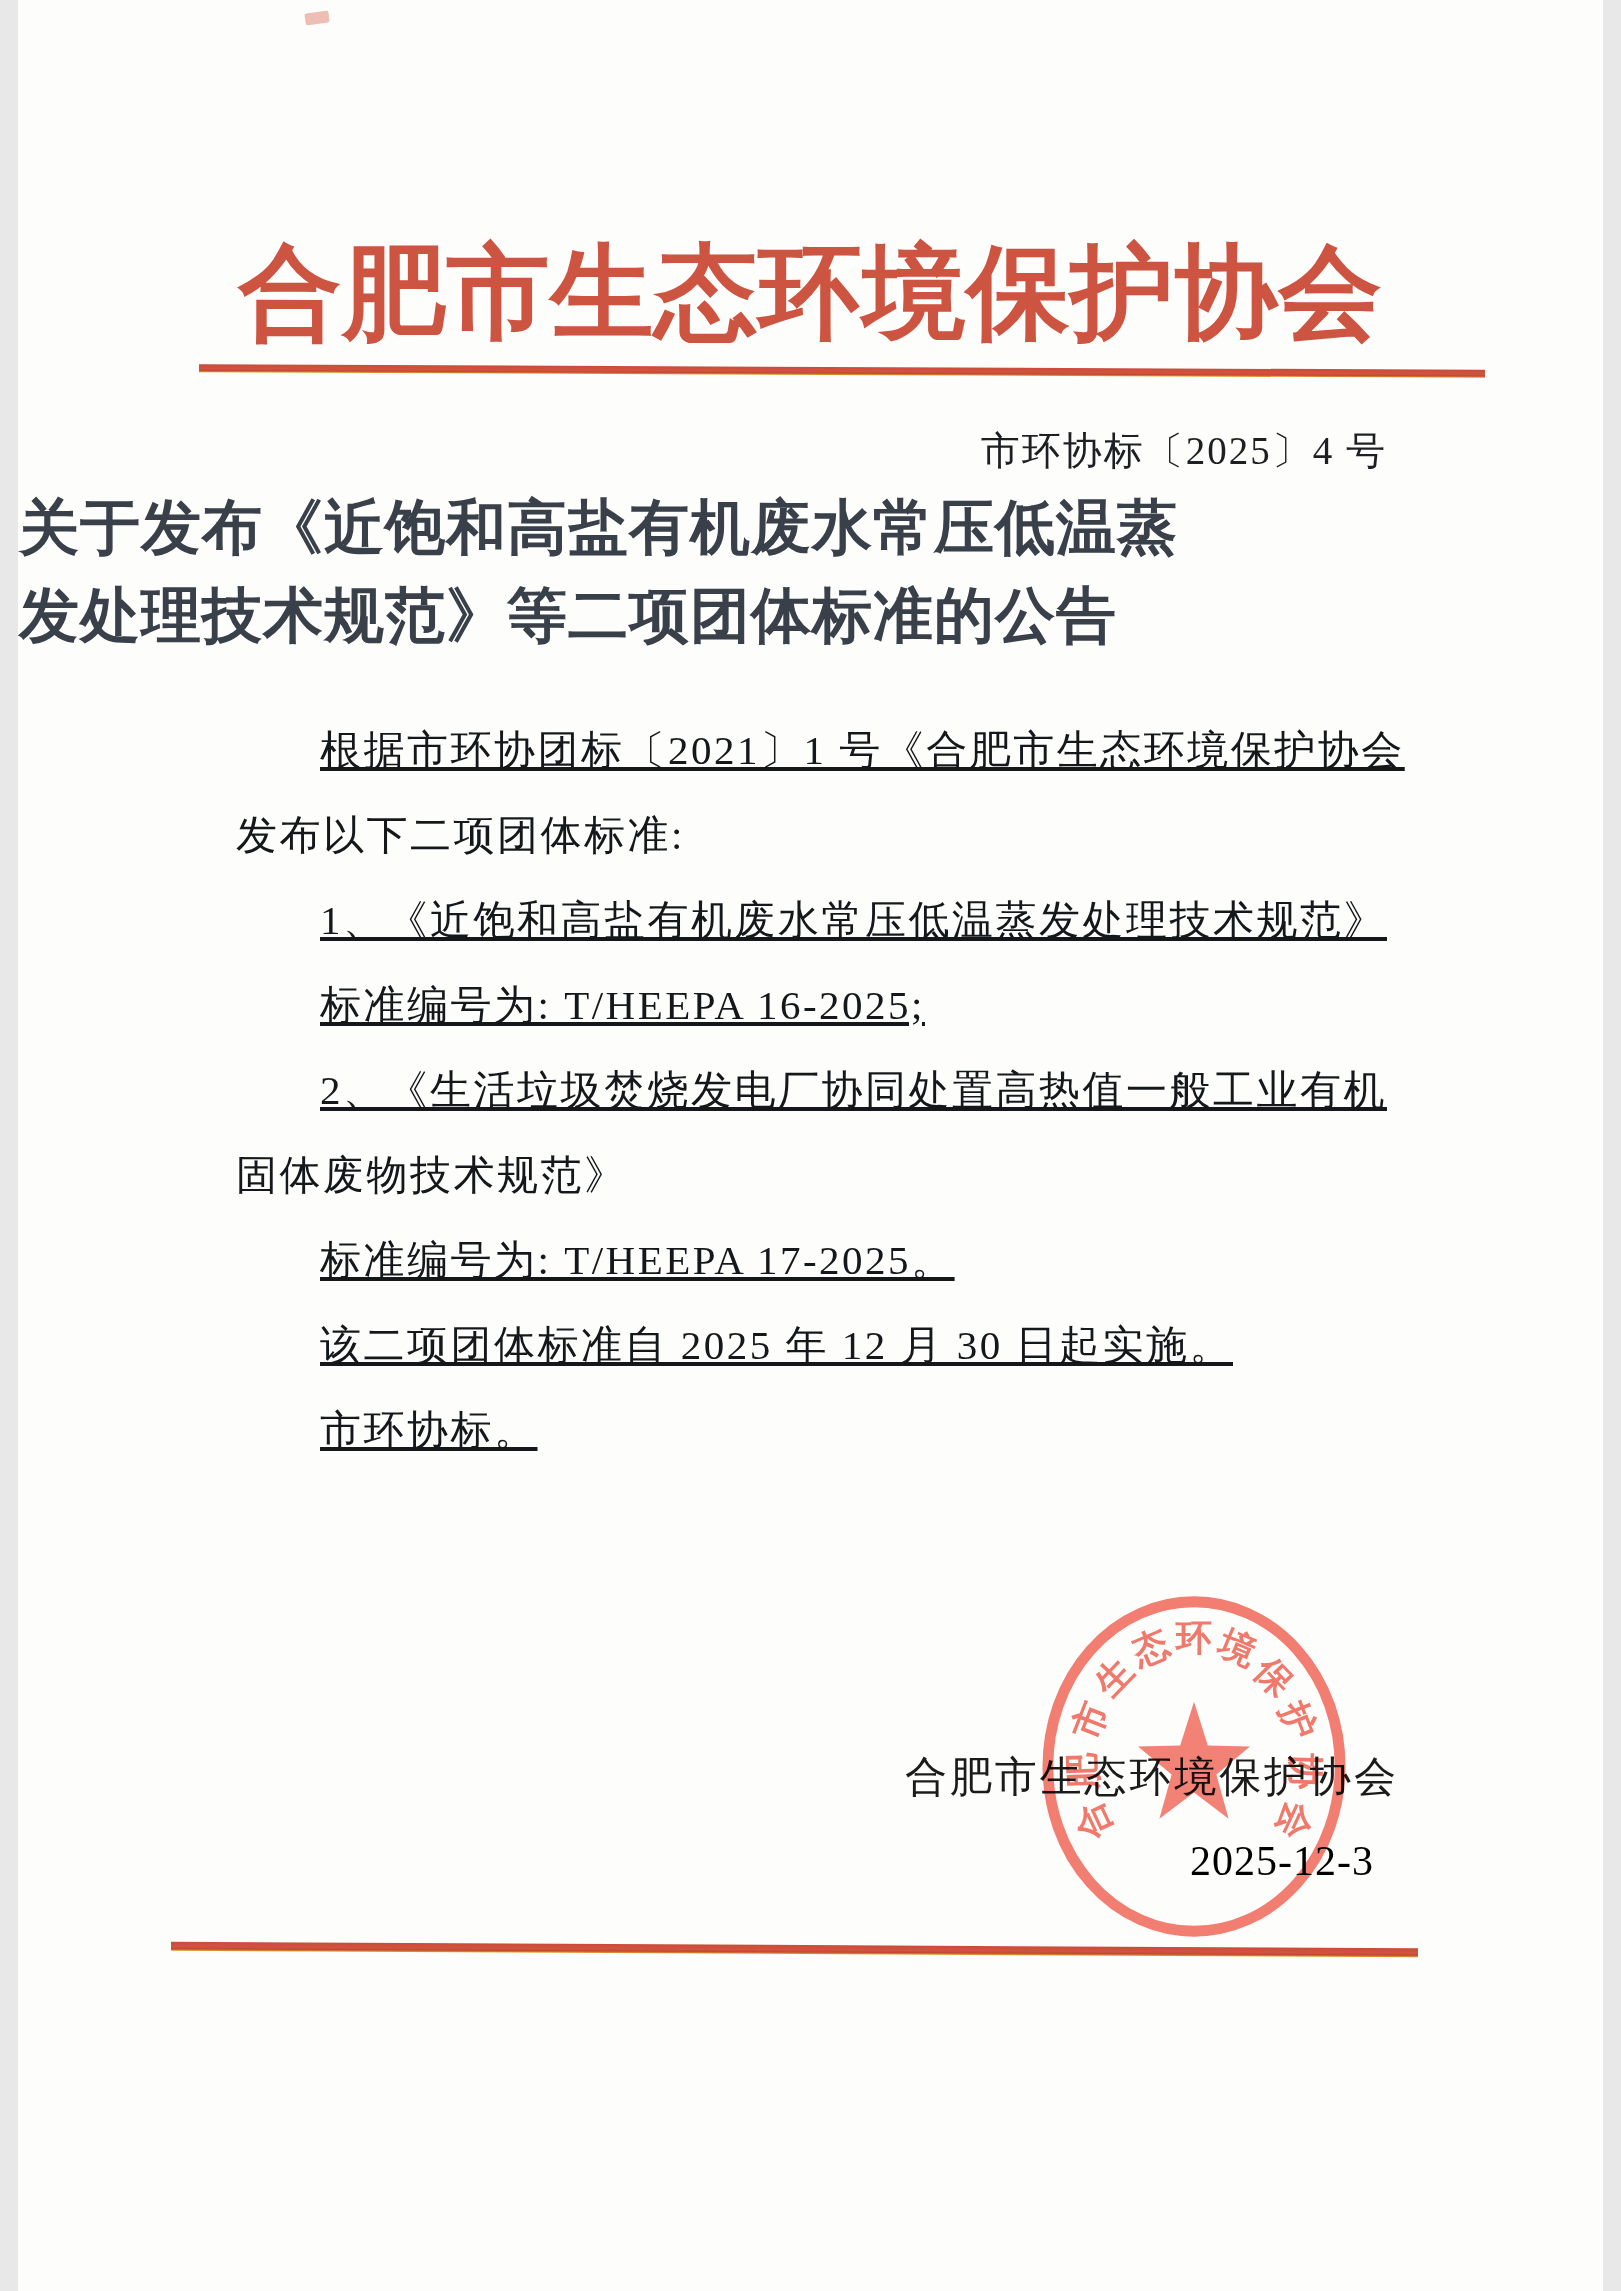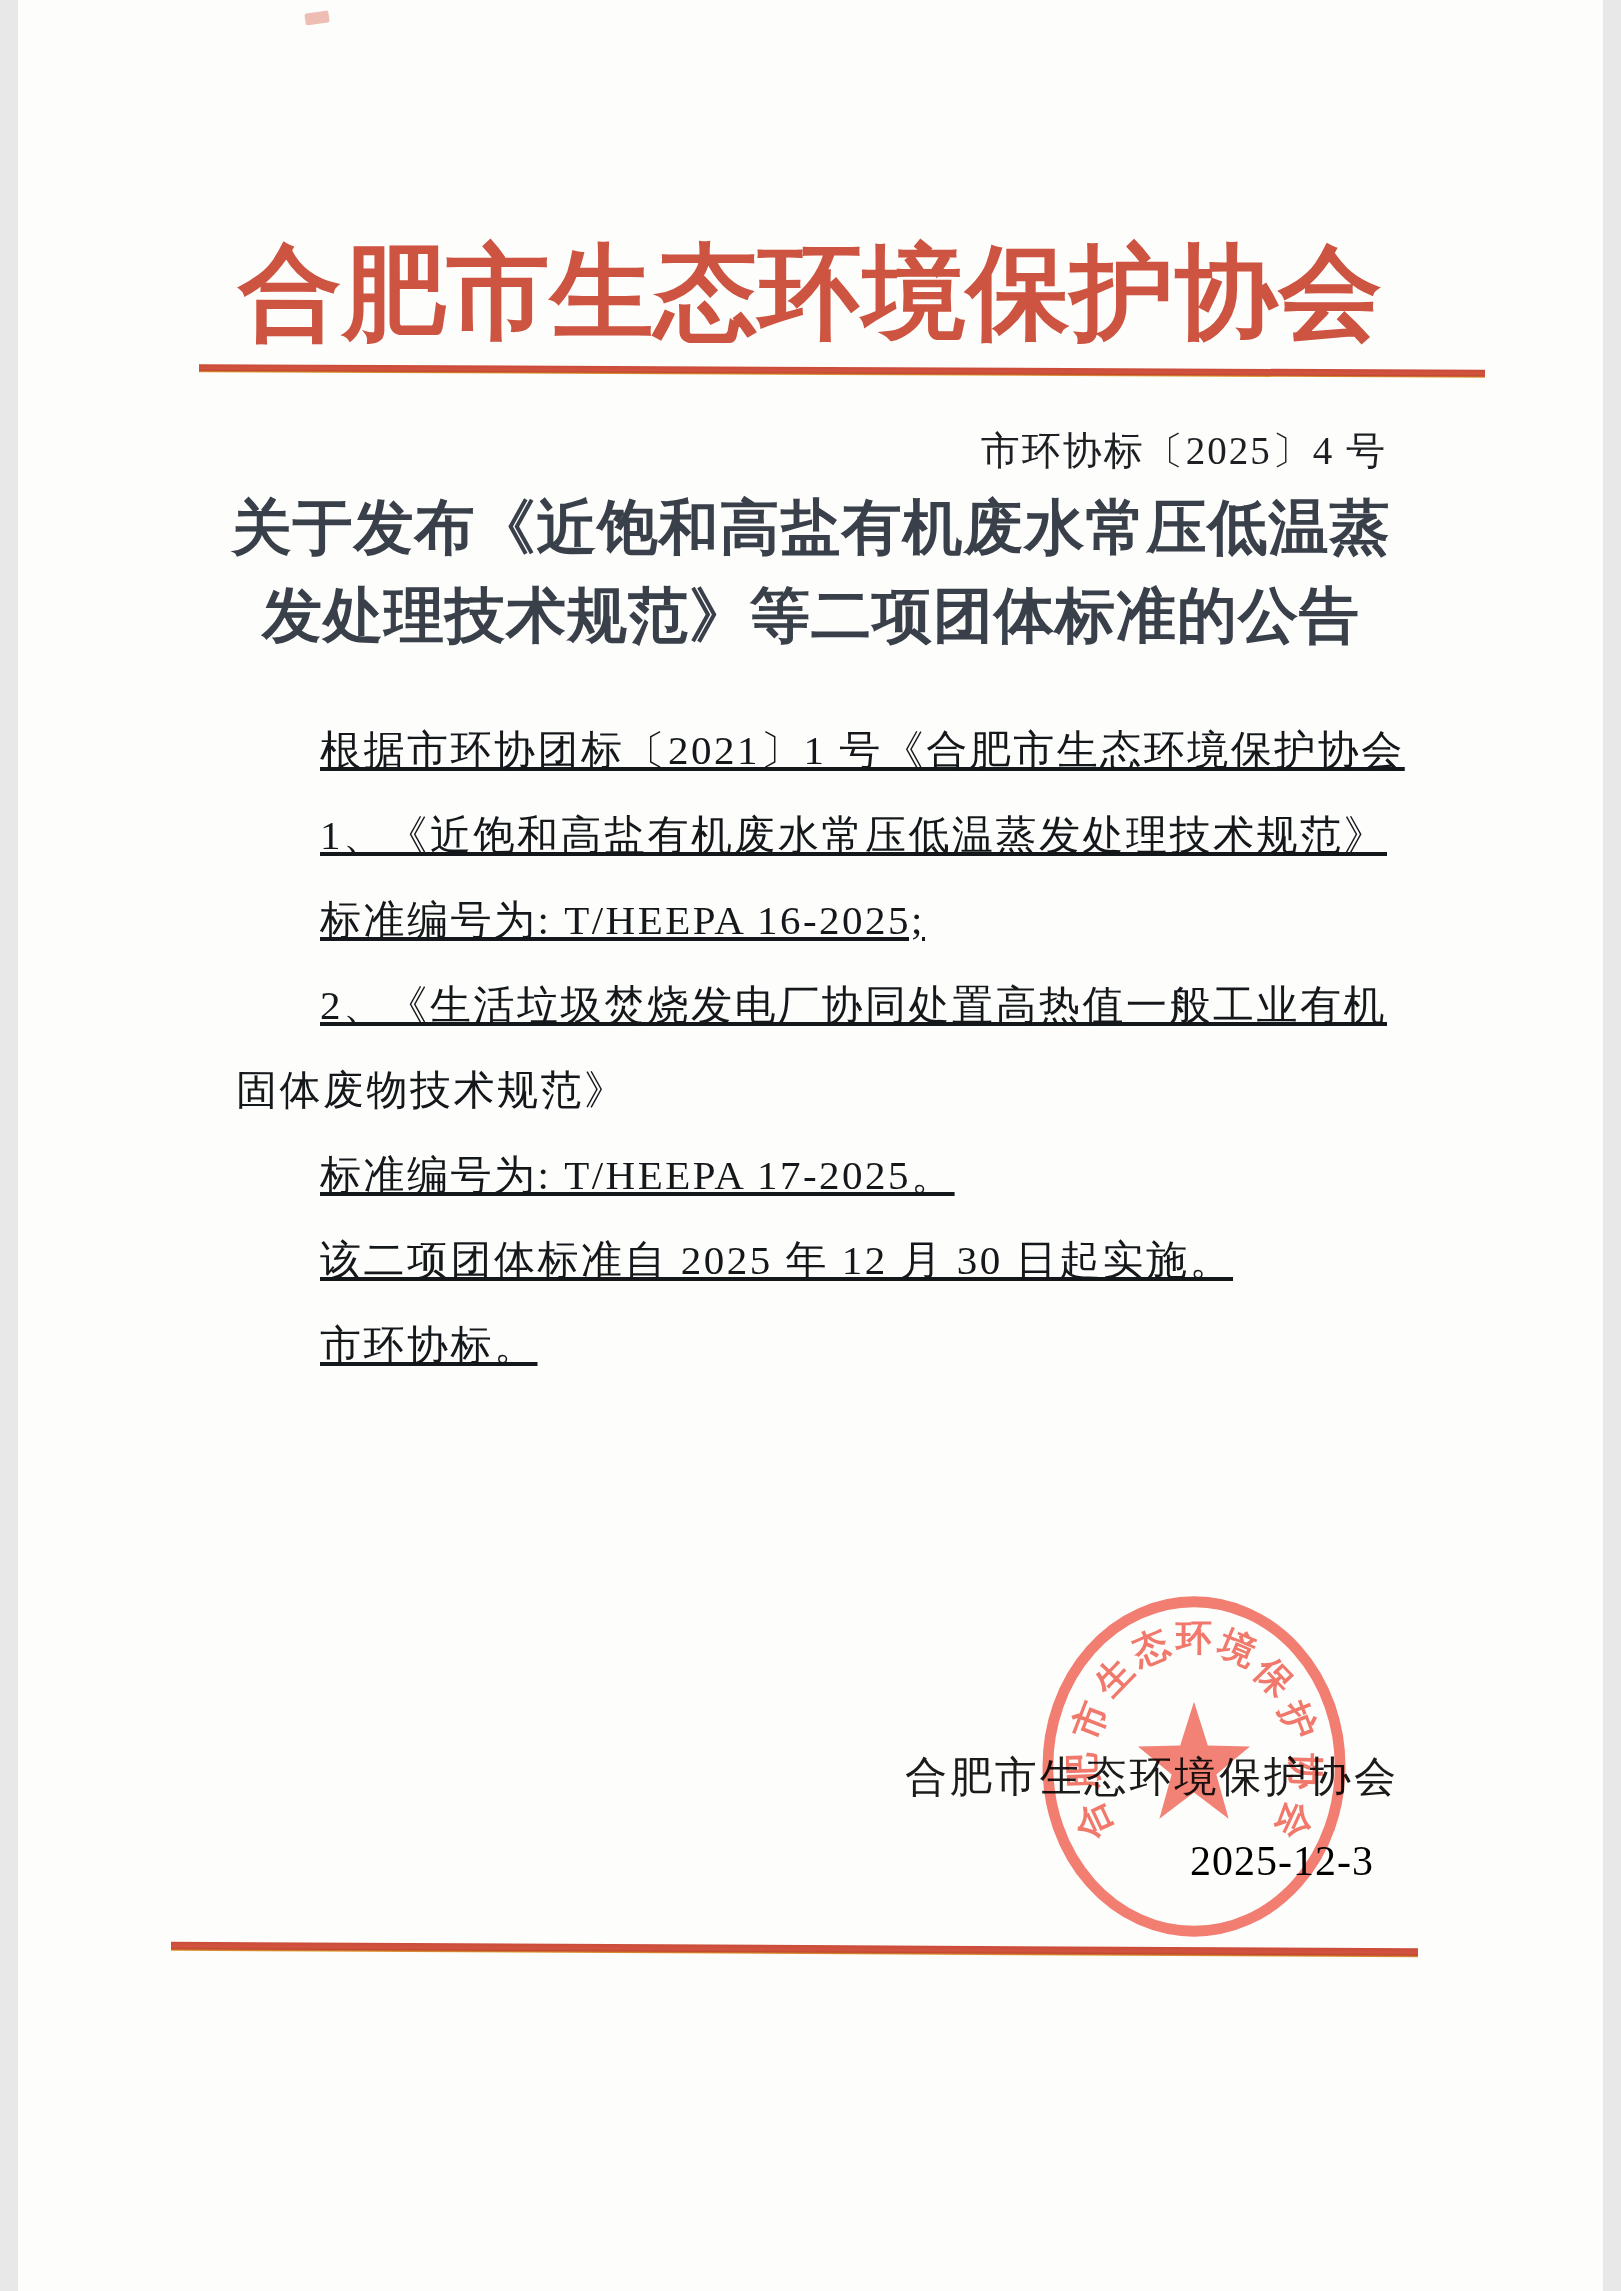--- a/index.html
+++ b/index.html
@@ -27,21 +27,21 @@
     background:linear-gradient(180deg,#c94b38 0%,#d25340 55%,#c24a30 78%,#e0a132 100%);
   }
   .rule.top{left:181px;top:367px;width:1286px;transform:rotate(0.25deg);}
   .rule.bottom{left:153px;top:1945px;width:1247px;height:8.8px;transform:rotate(0.3deg);}
   .doc-number{
     position:absolute;right:216px;top:424px;
     font-size:39px;color:#1d1f22;letter-spacing:2px;white-space:nowrap;
   }
   .title{
     position:absolute;left:1px;right:0;top:484px;
-    text-align:center;color:var(--title,#394049);
+    text-align:left;color:var(--title,#394049);
     font-size:60px;font-weight:bold;line-height:88px;letter-spacing:1px;
     white-space:nowrap;
   }
   .body-text{
     position:absolute;left:218px;top:708px;width:1190px;
     font-size:41px;line-height:85px;letter-spacing:2.5px;
     color:var(--body,#15181b);
   }
   .bline{white-space:nowrap;}
   .bline.ind{padding-left:84px;text-decoration:underline;}
@@ -73,20 +73,21 @@
 
   <div class="doc-number">市环协标〔2025〕4 号</div>
 
   <div class="title">
     <div>关于发布《近饱和高盐有机废水常压低温蒸</div>
     <div>发处理技术规范》等二项团体标准的公告</div>
   </div>
 
   <div class="body-text">
       <div class="bline ind">根据市环协团标〔2021〕1 号《合肥市生态环境保护协会</div>
+      <div class="bline">发布以下二项团体标准:</div>
       <div class="bline ind">1、《近饱和高盐有机废水常压低温蒸发处理技术规范》</div>
       <div class="bline ind">标准编号为: T/HEEPA 16-2025;</div>
       <div class="bline ind">2、《生活垃圾焚烧发电厂协同处置高热值一般工业有机</div>
       <div class="bline">固体废物技术规范》</div>
       <div class="bline ind">标准编号为: T/HEEPA 17-2025。</div>
       <div class="bline ind">该二项团体标准自 2025 年 12 月 30 日起实施。</div>
       <div class="bline ind">市环协标。</div>
     </div>
 
   <svg class="seal-svg" viewBox="0 0 320 360" xmlns="http://www.w3.org/2000/svg">

